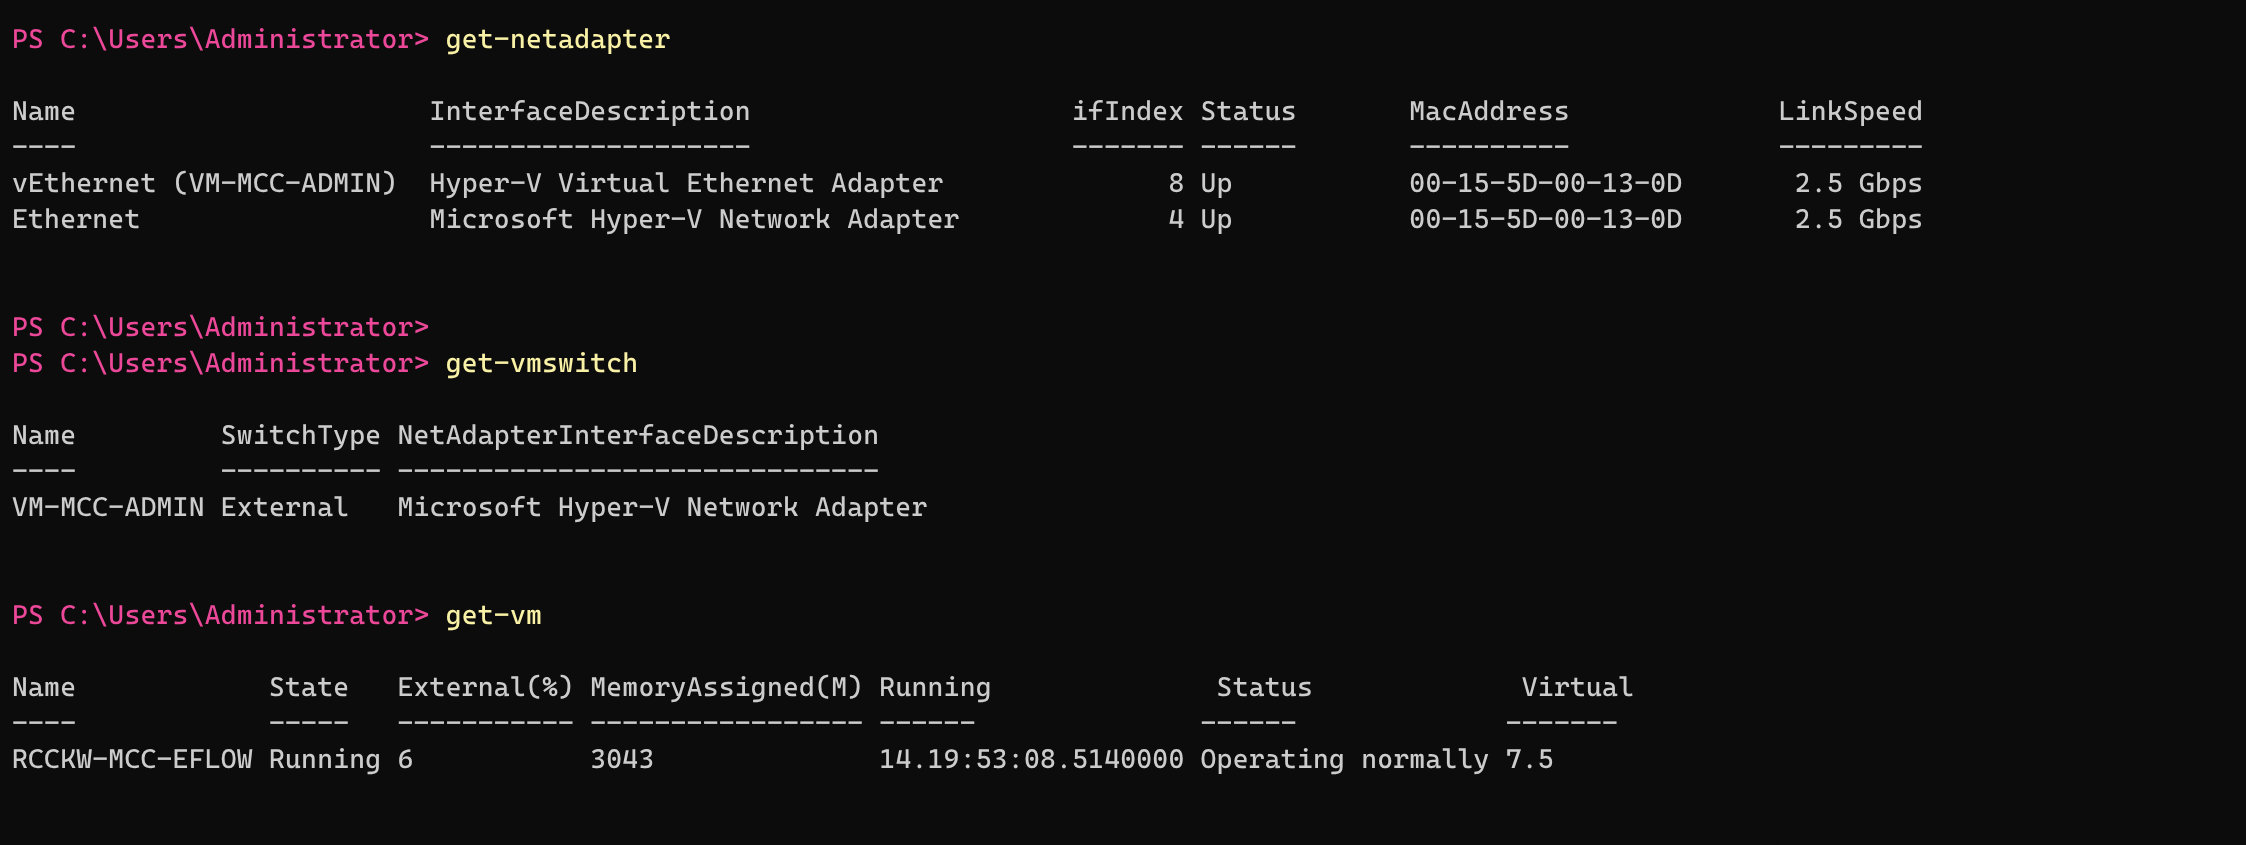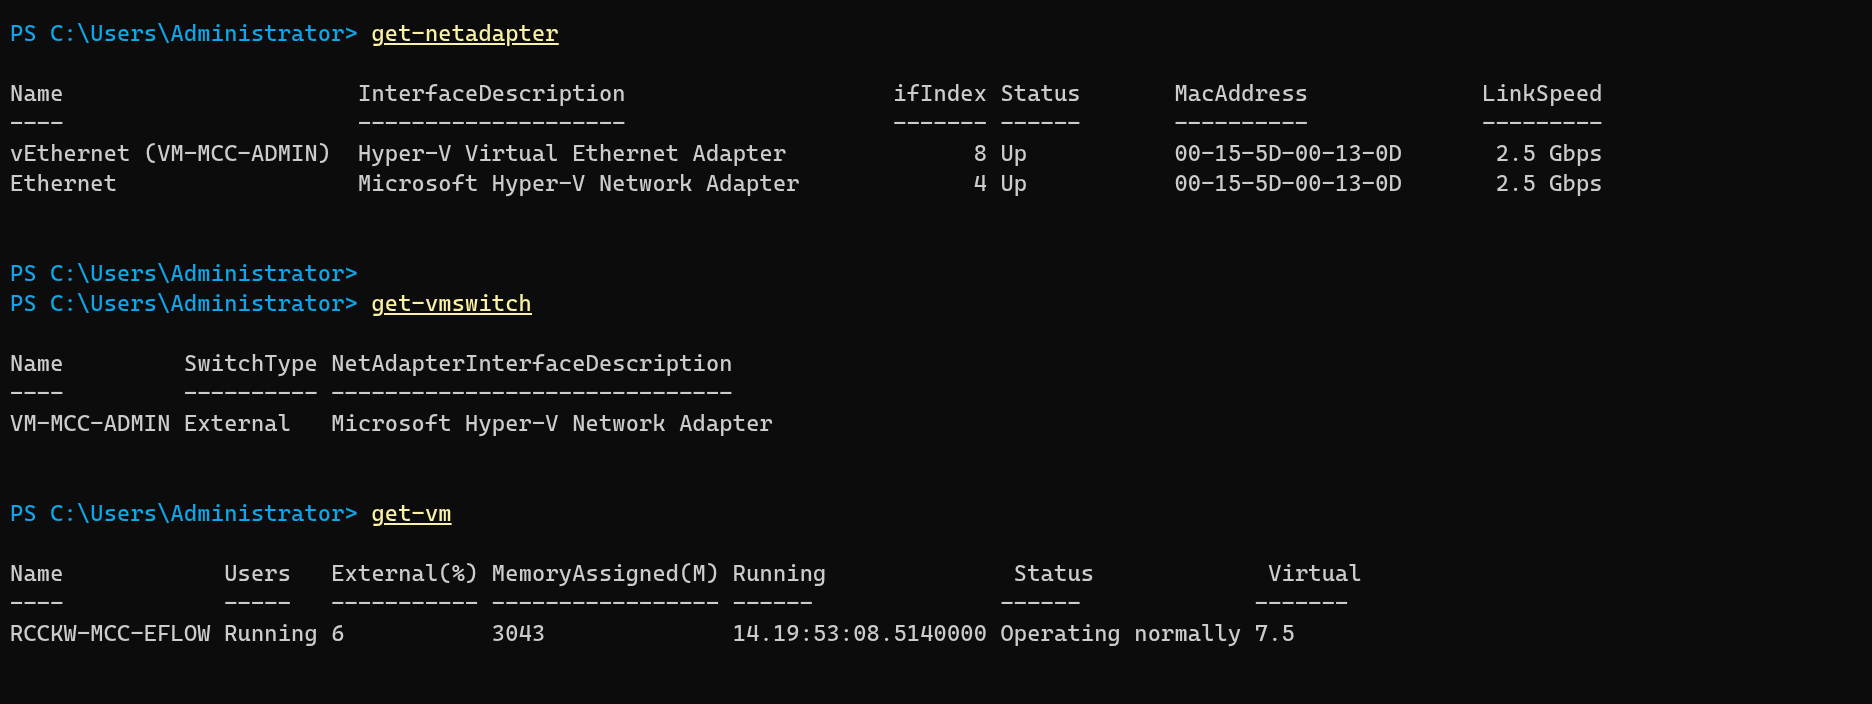--- a/index.html
+++ b/index.html
@@ -12,22 +12,22 @@
   }
   .terminal {
     font-family: Consolas, "Cascadia Mono", "Lucida Console", monospace;
     font-size: 22.5px;
     line-height: 30px;
     color: #cccccc;
     white-space: pre;
     padding: 18px 10px 10px 10px;
     letter-spacing: 0.2px;
   }
-  .prompt { color: #0ea5e9; }
-  .cmd    { color: #f9f1a5; text-decoration: underline; }
+  .prompt { color: #ec4899; }
+  .cmd    { color: #f9f1a5; }
 </style>
 </head>
 <body>
 
 <div class="terminal"><span class="prompt">PS C:\Users\Administrator&gt;</span> <span class="cmd">get-netadapter</span>
 
 <span>Name</span>                      <span>InterfaceDescription</span>                    <span>ifIndex</span> <span>Status</span>       <span>MacAddress</span>             <span>LinkSpeed</span>
 <span>----</span>                      <span>--------------------</span>                    <span>-------</span> <span>------</span>       <span>----------</span>             <span>---------</span>
 <span><span>vEthernet (VM-MCC-ADMIN)</span>  <span>Hyper-V Virtual Ethernet Adapter</span>              <span>8</span> <span>Up</span>           <span>00-15-5D-00-13-0D</span>       <span>2.5 Gbps</span></span>
 <span><span>Ethernet</span>                  <span>Microsoft Hyper-V Network Adapter</span>             <span>4</span> <span>Up</span>           <span>00-15-5D-00-13-0D</span>       <span>2.5 Gbps</span></span>
@@ -36,16 +36,16 @@
 <span class="prompt">PS C:\Users\Administrator&gt;</span>
 <span class="prompt">PS C:\Users\Administrator&gt;</span> <span class="cmd">get-vmswitch</span>
 
 <span>Name</span>         <span>SwitchType</span> <span>NetAdapterInterfaceDescription</span>
 <span>----</span>         <span>----------</span> <span>------------------------------</span>
 <span><span>VM-MCC-ADMIN</span> <span>External</span>   <span>Microsoft Hyper-V Network Adapter</span></span>
 
 
 <span class="prompt">PS C:\Users\Administrator&gt;</span> <span class="cmd">get-vm</span>
 
-<span>Name</span>            <span>Users</span>   <span>External(%)</span> <span>MemoryAssigned(M)</span> <span>Running</span>              <span>Status</span>             <span>Virtual</span>
+<span>Name</span>            <span>State</span>   <span>External(%)</span> <span>MemoryAssigned(M)</span> <span>Running</span>              <span>Status</span>             <span>Virtual</span>
 <span>----</span>            <span>-----</span>   <span>-----------</span> <span>-----------------</span> <span>------</span>              <span>------</span>             <span>-------</span>
 <span><span>RCCKW-MCC-EFLOW</span> <span>Running</span> <span>6</span>           <span>3043</span>              <span>14.19:53:08.5140000</span> <span>Operating normally</span> <span>7.5</span></span>
 </div>
 
 </body></html>

